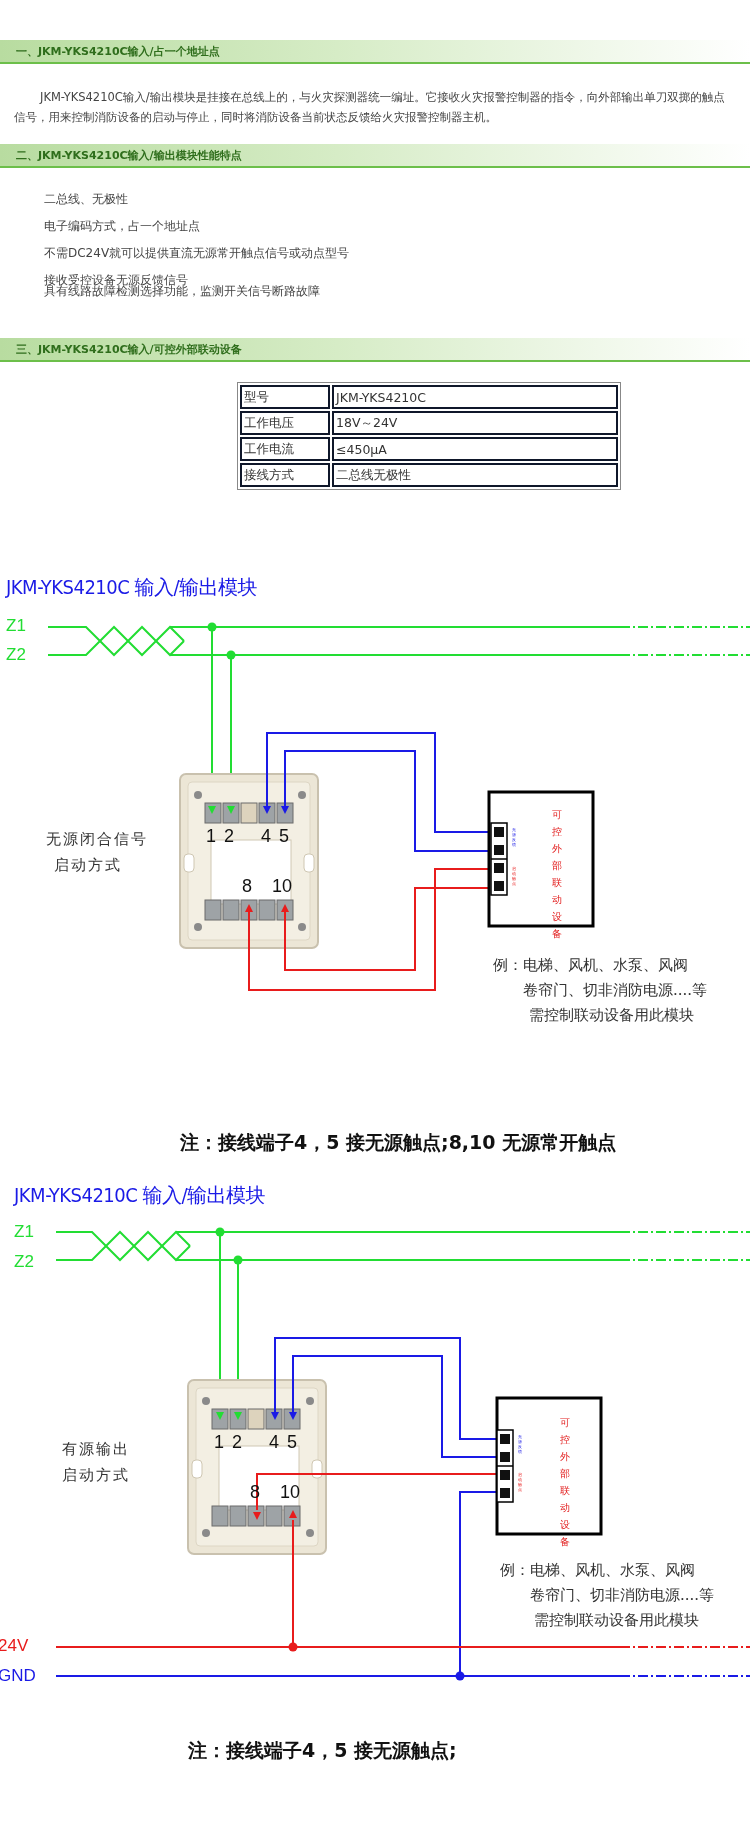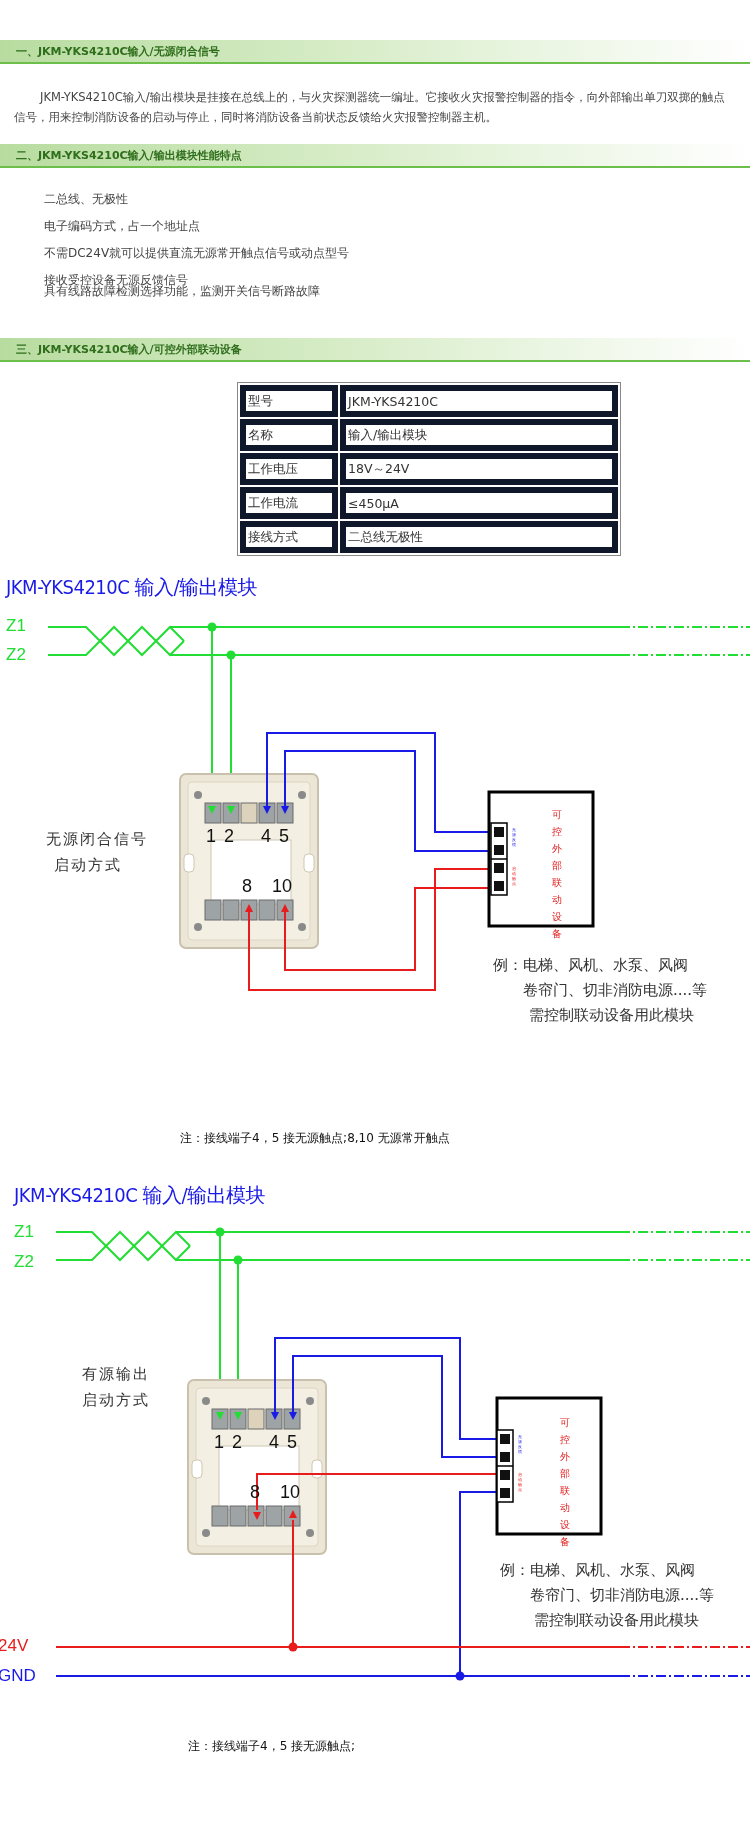--- a/index.html
+++ b/index.html
@@ -8,42 +8,42 @@
   .sec-head { position: absolute; left: 0; width: 750px; height: 24px;
               background: linear-gradient(90deg, #b8dca0 0%, #d6ecc6 45%, #ffffff 100%);
               border-bottom: 2px solid #6cbf4a; box-sizing: border-box; }
   .sec-head span { position: absolute; left: 16px; top: 4px; font-size: 11px; font-weight: bold;
                    color: #2f6e1c; white-space: nowrap; }
   .para { position: absolute; left: 14px; width: 722px; font-size: 11.5px; line-height: 20px; color: #444; }
   .feat { position: absolute; left: 44px; font-size: 12px; color: #444; white-space: nowrap; }
   table.spec { position: absolute; left: 237px; top: 382px; width: 384px; border-collapse: separate;
                border-spacing: 2px; border: 1px solid #888; font-size: 12.5px; color: #333;
                font-family: "DejaVu Sans", sans-serif; }
-  table.spec td { border: 6px solid #0f172a; height: 20px; padding: 0 2px; white-space: nowrap; }
+  table.spec td { border: 2px solid #0f172a; height: 20px; padding: 0 2px; white-space: nowrap; }
   table.spec td.k { width: 82px; }
   .diag-title { position: absolute; font-family: "DejaVu Sans Condensed", "DejaVu Sans", sans-serif;
                 font-size: 20px; color: #1a1ae6; white-space: nowrap; letter-spacing: -0.5px; }
   svg.diag { position: absolute; left: 0; }
-  .note { position: absolute; font-size: 12px; color: #111; white-space: nowrap;
-          font-family: "DejaVu Sans", sans-serif; }
+  .note { position: absolute; font-size: 19px; color: #111; white-space: nowrap;
+          font-family: "DejaVu Sans", sans-serif; font-weight: bold; }
   .side-label { position: absolute; font-size: 15px; color: #333; line-height: 26px;
                 font-family: "DejaVu Serif", serif; letter-spacing: 2px; }
   .example { position: absolute; font-size: 15px; color: #333; line-height: 25px;
              font-family: "DejaVu Serif", serif; white-space: nowrap; }
   .bus-label { position: absolute; font-size: 17px; white-space: nowrap; font-family: "Liberation Sans", sans-serif; }
   .devtext { position: absolute; font-size: 10px; color: #e21c1c; width: 12px; line-height: 17px;
              text-align: center; font-family: "DejaVu Sans", sans-serif; }
   .tinytext { position: absolute; font-size: 4px; width: 5px; line-height: 5px; }
   .term-num { position: absolute; font-size: 18px; color: #111; font-family: "Liberation Sans", sans-serif; }
 </style>
 </head>
 <body>
 
 <div class="sec-head" style="top:40px;">
-  <span>一、JKM-YKS4210C输入/无源闭合信号</span>
+  <span>一、JKM-YKS4210C输入/占一个地址点</span>
 </div>
 <div class="para" style="top:87px; text-indent:26px;">
   <span>JKM-YKS4210C输入/输出模块是挂接在总线上的，与火灾探测器统一编址。它接收火灾报警控制器的指令，向外部输出单刀双掷的触点信号，用来控制消防设备的启动与停止，同时将消防设备当前状态反馈给火灾报警控制器主机。</span>
 </div>
 
 <div class="sec-head" style="top:144px;">
   <span>二、JKM-YKS4210C输入/输出模块性能特点</span>
 </div>
 <div class="feat" style="top:191px;">二总线、无极性</div>
 <div class="feat" style="top:218px;">电子编码方式，占一个地址点</div>
@@ -52,24 +52,20 @@
 <div class="feat" style="top:283px;">具有线路故障检测选择功能，监测开关信号断路故障</div>
 
 <div class="sec-head" style="top:338px;">
   <span>三、JKM-YKS4210C输入/可控外部联动设备</span>
 </div>
 <table class="spec">
   <tbody>
     <tr>
         <td class="k">型号</td>
         <td>JKM-YKS4210C</td>
-      </tr>
-    <tr>
-        <td class="k">名称</td>
-        <td>输入/输出模块</td>
       </tr>
     <tr>
         <td class="k">工作电压</td>
         <td>18V～24V</td>
       </tr>
     <tr>
         <td class="k">工作电流</td>
         <td>≤450μA</td>
       </tr>
     <tr>
@@ -266,21 +262,21 @@
   <line x1="497" y1="1466" x2="513" y2="1466" stroke="#000" stroke-width="1.5"></line>
 </svg>
 
 <div class="term-num" style="left:214px; top:1432px;">1</div>
 <div class="term-num" style="left:232px; top:1432px;">2</div>
 <div class="term-num" style="left:269px; top:1432px;">4</div>
 <div class="term-num" style="left:287px; top:1432px;">5</div>
 <div class="term-num" style="left:250px; top:1482px;">8</div>
 <div class="term-num" style="left:280px; top:1482px;">10</div>
 
-<div class="side-label" style="left:62px; top:1361px;margin-left:20px;">
+<div class="side-label" style="left:62px; top:1436px;">
   <div>有源输出</div>
   <div>启动方式</div>
 </div>
 <div class="devtext" style="left:559px; top:1414px;">可控外部联动设备</div>
 <div class="tinytext" style="left:518px; top:1434px; color:#1a1ae6;">无源反馈</div>
 <div class="tinytext" style="left:518px; top:1472px; color:#e81c1c;">启动触点</div>
 
 <div class="example" style="left:500px; top:1558px;">
   <div>例：电梯、风机、水泵、风阀</div>
   <div style="padding-left:30px;">卷帘门、切非消防电源....等</div>

